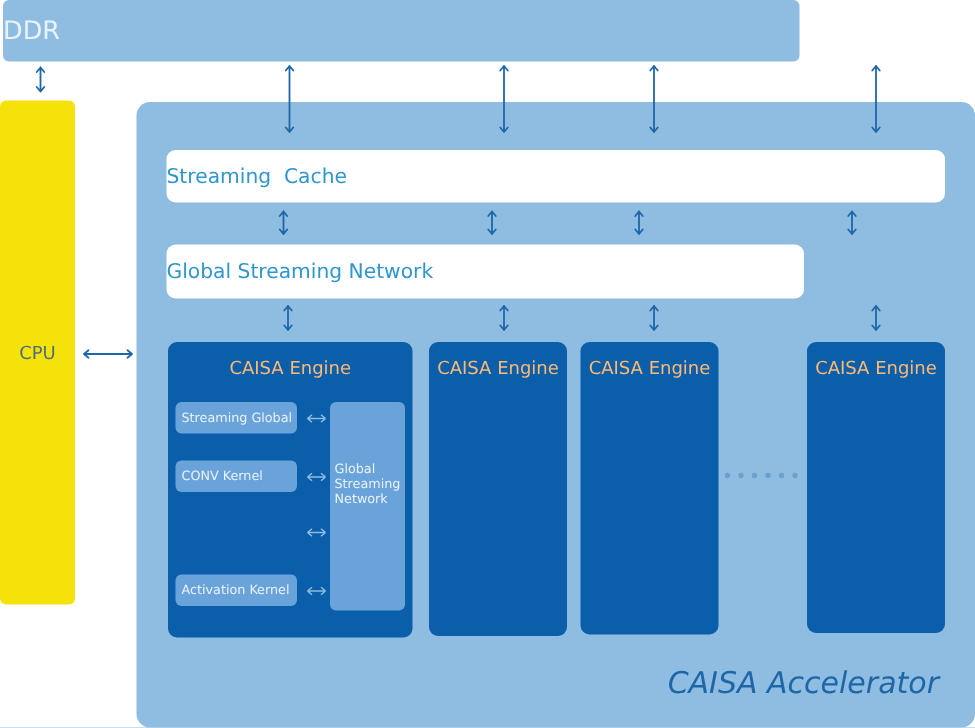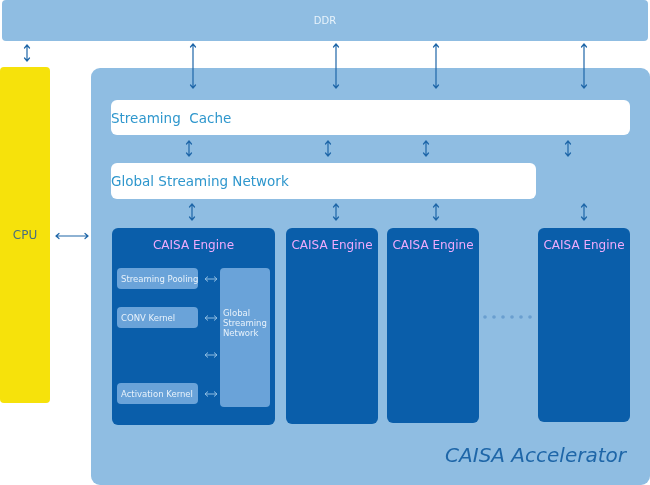--- a/index.html
+++ b/index.html
@@ -1,29 +1,29 @@
 <!DOCTYPE html>
 <html><head>
 <meta charset="utf-8">
 <style>
   html, body { margin:0; padding:0; }
   body { width:650px; height:485px; background:#ffffff; position:relative; overflow:hidden;
          font-family:"DejaVu Sans", sans-serif; }
   .abs { position:absolute; }
-  .ddr { left:2px; top:0; width:646px; height:41px; background:#8fbde2; border-radius:4px;
-         color:#e8f3fb; font-size:10px; display:flex; align-items:center; justify-content:center; }
+  .ddr { left:2px; top:0; width:531px; height:41px; background:#8fbde2; border-radius:4px;
+         color:#e8f3fb; font-size:17px; display:flex; align-items:center; }
   .cpu { left:0; top:67px; width:50px; height:336px; background:#f6e20b; border-radius:4px;
          color:#4a6e7e; font-size:12px; display:flex; align-items:center; justify-content:center; }
   .accel { left:91px; top:68px; width:559px; height:417px; background:#8fbde2; border-radius:9px; }
   .bar { background:#ffffff; border-radius:6px; color:#2f97cd; font-size:13.5px;
          display:flex; align-items:center; }
   .cache { left:111px; top:100px; width:519px; height:35px; }
   .gsn { left:111px; top:163px; width:425px; height:36px; }
   .engine { background:#0a5eaa; border-radius:6px; }
-  .engine-title { color:#f0abfc; font-size:12px; position:absolute; top:10px; left:0; right:0; text-align:center; }
+  .engine-title { color:#fdba74; font-size:12px; position:absolute; top:10px; left:0; right:0; text-align:center; }
   .kernel { position:absolute; left:5px; width:81px; height:21px; background:#6aa3d9; border-radius:4px;
             color:#e8f2fb; font-size:8.5px; display:flex; align-items:center; padding-left:4px; box-sizing:border-box; white-space:nowrap; }
   .lsn { position:absolute; left:108px; top:40px; width:50px; height:139px; background:#6aa3d9; border-radius:4px;
          color:#e8f2fb; font-size:8.5px; line-height:10px; padding:40px 0 0 3px; box-sizing:border-box; }
   .harrow { position:absolute; left:92px; width:14px; height:8px; }
   .label-accel { right:24px; top:443px; color:#1e66a8; font-size:20px;font-style:italic; }
   .dots { left:482px; top:314px; }
 </style>
 </head>
 <body>
@@ -40,21 +40,21 @@
 
 <div class="abs bar cache">
     <span style="white-space:pre">Streaming  Cache</span>
   </div>
 <div class="abs bar gsn">
     <span>Global Streaming Network</span>
   </div>
 
 <div class="abs engine" style="left:112px;top:228px;width:163px;height:197px;">
   <div class="engine-title">CAISA Engine</div>
-  <div class="kernel" style="top:40px">Streaming Pooling</div>
+  <div class="kernel" style="top:40px">Streaming Global</div>
   <div class="kernel" style="top:79px">CONV Kernel</div>
   <div class="kernel" style="top:155px">Activation Kernel</div>
   <div class="lsn">Global Streaming Network</div>
   <svg class="harrow" style="top:47px" viewBox="0 0 14 8">
       <path d="M1 4H13M1 4L4 1.5M1 4L4 6.5M13 4L10 1.5M13 4L10 6.5" stroke="#8fbde2" stroke-width="1" fill="none"></path>
     </svg>
   <svg class="harrow" style="top:86px" viewBox="0 0 14 8">
       <path d="M1 4H13M1 4L4 1.5M1 4L4 6.5M13 4L10 1.5M13 4L10 6.5" stroke="#8fbde2" stroke-width="1" fill="none"></path>
     </svg>
   <svg class="harrow" style="top:123px" viewBox="0 0 14 8">

